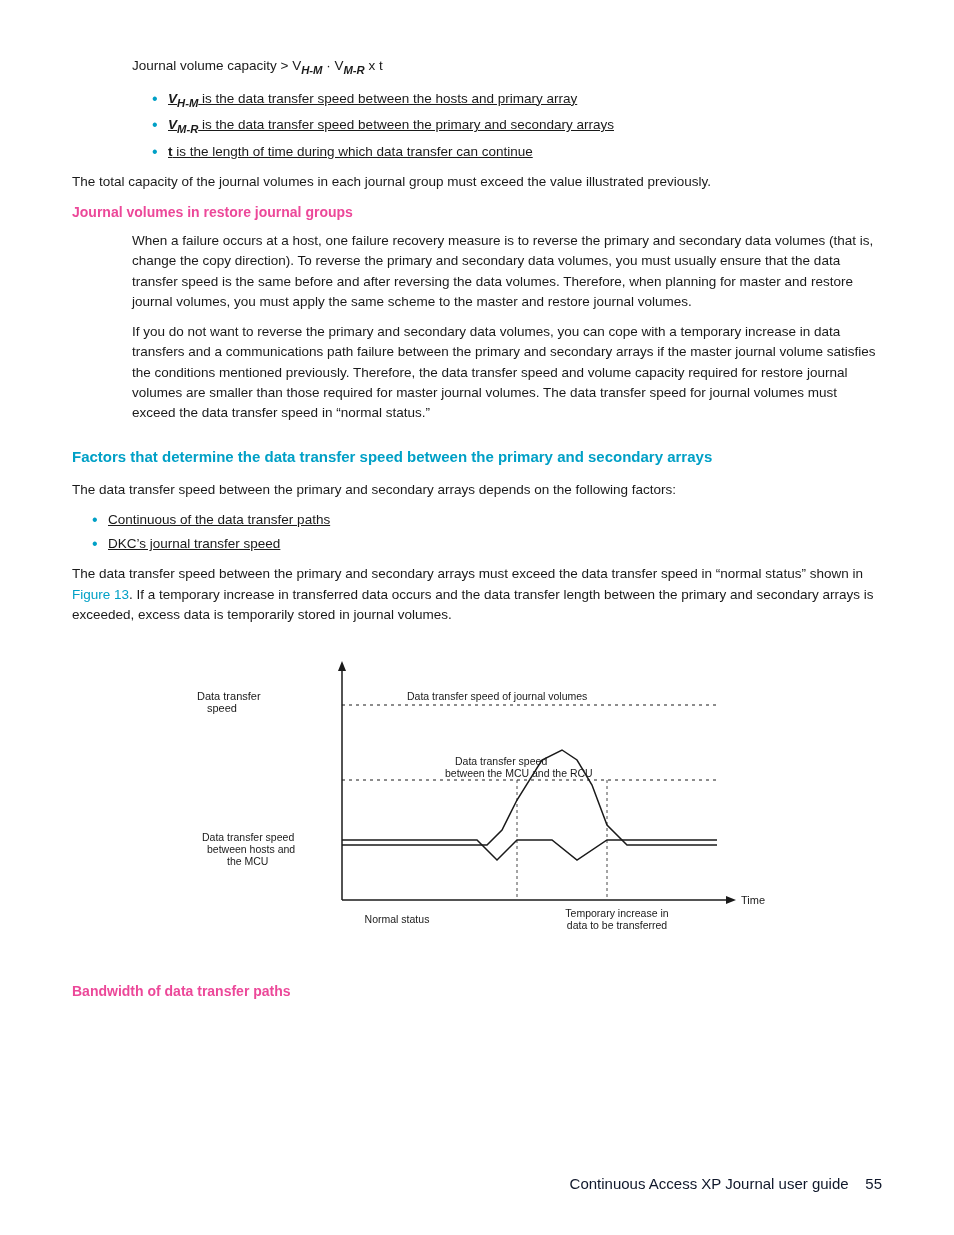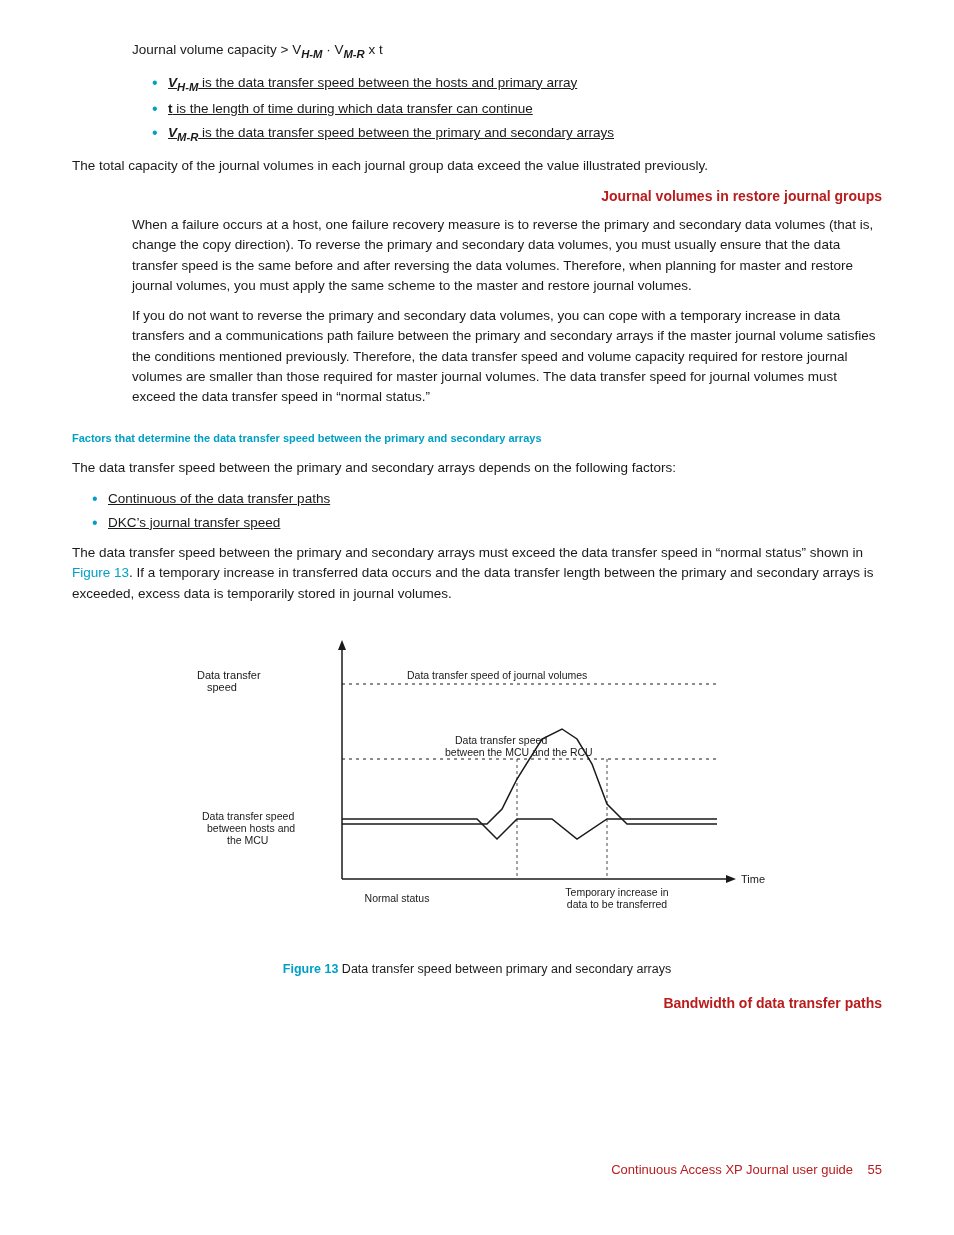--- a/index.html
+++ b/index.html
@@ -6,21 +6,21 @@
     body {
       font-family: Arial, Helvetica, sans-serif;
       font-size: 13.5px;
       line-height: 1.5;
       color: #1a1a1a;
       background: #fff;
       width: 954px;
       min-height: 1235px;
     }
     .page {
-      padding: 40px 72px 60px 72px;
+      padding: 56px 72px 60px 72px;
     }
     .indent {
       margin-left: 60px;
     }
     p {
       margin-bottom: 10px;
     }
     ul {
       margin: 6px 0 10px 0;
       padding-left: 20px;
@@ -34,29 +34,28 @@
     }
     ul li::before {
       content: '•';
       position: absolute;
       left: 0;
       color: #00a0c6;
       font-size: 16px;
       line-height: 1.3;
     }
     .section-heading {
-      color: #b91c1c;
+      color: #ec4899;
       font-size: 14px;
       font-weight: bold;
       margin: 8px 0 8px 0;
-      text-align: right;
     }
     .major-heading {
       color: #00a0c6;
-      font-size: 11px;
+      font-size: 15px;
       font-weight: bold;
       margin: 24px 0 12px 0;
       line-height: 1.35;
     }
     .bold-italic { font-weight: bold; font-style: italic; text-decoration: underline; }
     .figure-caption {
       font-size: 12.5px;
       margin-top: 6px;
       margin-bottom: 14px;
       text-align: center;
@@ -64,24 +63,24 @@
     .figure-caption .fig-label {
       font-weight: bold;
       color: #00a0c6;
     }
     .chart-container {
       margin: 20px auto;
       width: 580px;
     }
     .footer {
       position: absolute;
-      bottom: 56px;
+      bottom: 40px;
       right: 72px;
-      font-size: 13px;
-      color: #b91c1c;
+      font-size: 15px;
+      color: #0f172a;
     }
     .page-wrapper {
       position: relative;
       min-height: 1235px;
     }
     a { color: #00a0c6; text-decoration: none; }
   </style>
 </head>
 <body>
 
@@ -90,30 +89,30 @@
 
     <div class="indent">
       <p>
         Journal volume capacity &gt; V<sub><em><strong>H-M</strong></em></sub> · V<sub><em><strong>M-R</strong></em></sub> x t
       </p>
       <ul>
         <li>
           <span><span class="bold-italic">V<sub>H-M</sub></span> is the data transfer speed between the hosts and primary array</span>
         </li>
         <li>
-          <span><strong>t</strong> is the length of time during which data transfer can continue</span>
+          <span><span class="bold-italic">V<sub>M-R</sub></span> is the data transfer speed between the primary and secondary arrays</span>
         </li>
         <li>
-          <span><span class="bold-italic">V<sub>M-R</sub></span> is the data transfer speed between the primary and secondary arrays</span>
+          <span><strong>t</strong> is the length of time during which data transfer can continue</span>
         </li>
       </ul>
     </div>
 
 
-    <p>The total capacity of the journal volumes in each journal group data exceed the value illustrated previously.</p>
+    <p>The total capacity of the journal volumes in each journal group must exceed the value illustrated previously.</p>
 
     <h2 class="section-heading">Journal volumes in restore journal groups</h2>
 
     <div class="indent">
       <p>When a failure occurs at a host, one failure recovery measure is to reverse the primary and secondary data volumes (that is, change the copy direction). To reverse the primary and secondary data volumes, you must usually ensure that the data transfer speed is the same before and after reversing the data volumes. Therefore, when planning for master and restore journal volumes, you must apply the same scheme to the master and restore journal volumes.</p>
       <p>If you do not want to reverse the primary and secondary data volumes, you can cope with a temporary increase in data transfers and a communications path failure between the primary and secondary arrays if the master journal volume satisfies the conditions mentioned previously. Therefore, the data transfer speed and volume capacity required for restore journal volumes are smaller than those required for master journal volumes. The data transfer speed for journal volumes must exceed the data transfer speed in “normal status.”</p>
     </div>
 
     <h1 class="major-heading">Factors that determine the data transfer speed between the primary and secondary arrays</h1>
 
@@ -166,23 +165,20 @@
         <line x1="330" y1="135" x2="330" y2="255" stroke="#1a1a1a" stroke-width="0.8" stroke-dasharray="3,3"></line>
         <line x1="420" y1="135" x2="420" y2="255" stroke="#1a1a1a" stroke-width="0.8" stroke-dasharray="3,3"></line>
 
         <text x="210" y="278" font-size="10.5" font-family="Arial" fill="#1a1a1a" text-anchor="middle">Normal status</text>
 
         <text x="430" y="272" font-size="10.5" font-family="Arial" fill="#1a1a1a" text-anchor="middle">Temporary increase in</text>
         <text x="430" y="284" font-size="10.5" font-family="Arial" fill="#1a1a1a" text-anchor="middle">data to be transferred</text>
       </svg>
     </div>
 
-    <p class="figure-caption">
-      <span class="fig-label">Figure 13</span><span>  Data transfer speed between primary and secondary arrays</span>
-    </p>
 
     <h2 class="section-heading">Bandwidth of data transfer paths</h2>
 
 
   </div>
 
   <div class="footer">
     <span>Continuous Access XP Journal user guide</span>&nbsp;&nbsp;&nbsp;&nbsp;<span>55</span>
   </div>
 </div>

